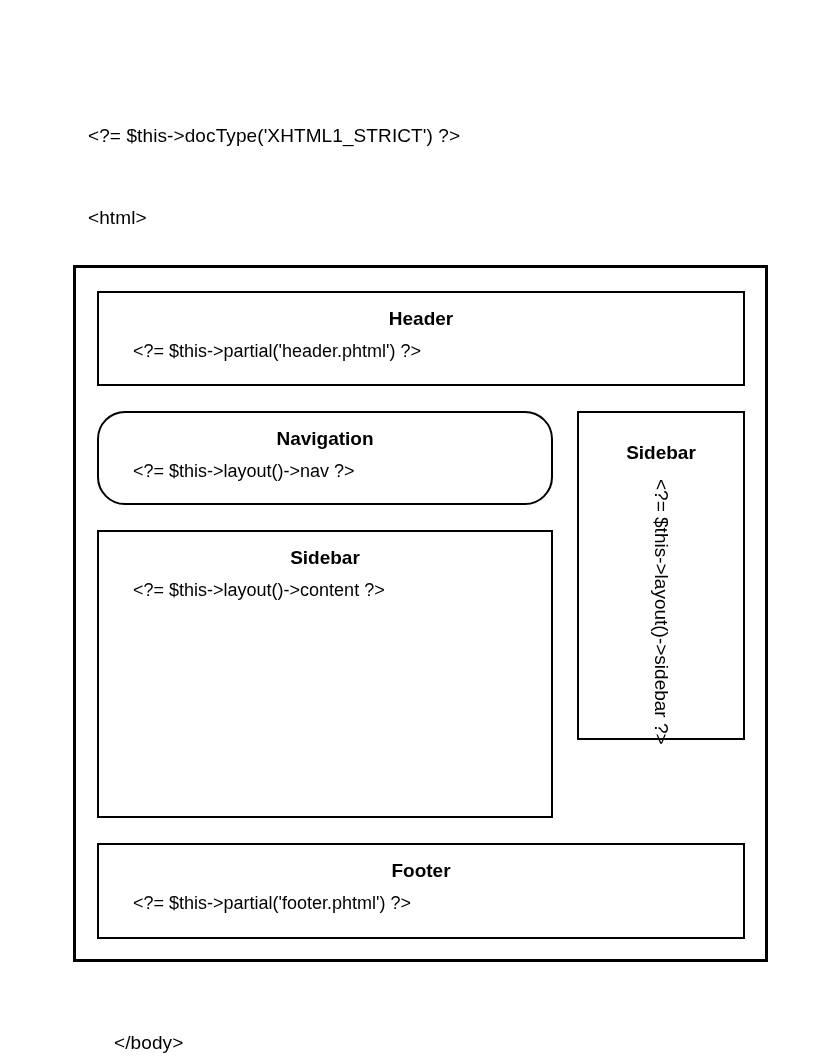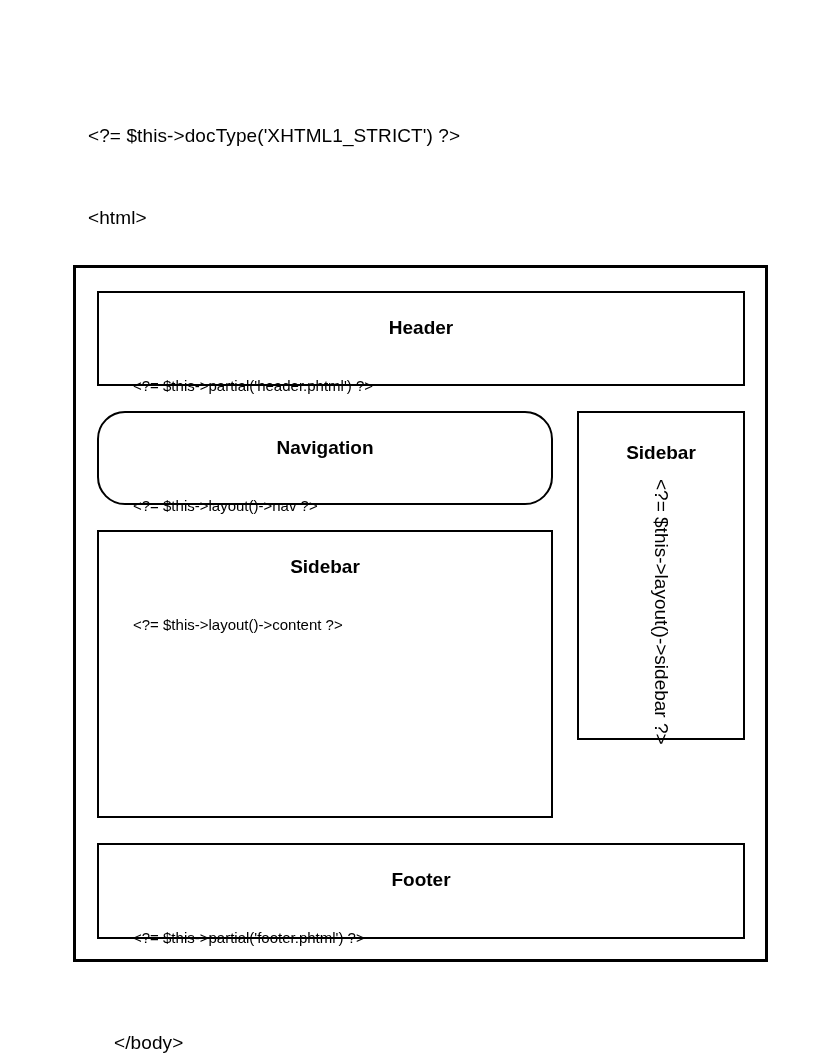--- a/index.html
+++ b/index.html
@@ -38,26 +38,26 @@
   .box {
     position: absolute;
     border: 2px solid #000000;
     background: #ffffff;
   }
   .box-title {
     font-weight: bold;
     font-size: 19px;
     line-height: 22px;
     text-align: center;
-    margin-top: 14px;
+    margin-top: 5px;
   }
   .box-code {
-    font-size: 15px;
+    font-size: 18px;
     line-height: 22px;
-    margin-top: 26px;
+    margin-top: 0;
     padding-left: 29px;
     white-space: nowrap;
   }
   .header-box  { left: 21px;  top: 23px;  width: 648px; height: 95px; }
   .nav-box     { left: 21px;  top: 143px; width: 456px; height: 94px; border-radius: 28px; }
   .sidebar-box {
     left: 501px; top: 143px; width: 168px; height: 329px;
     display: flex; flex-direction: column; align-items: center;
   }
   .sidebar-box .box-title { margin-top: 19px; }

